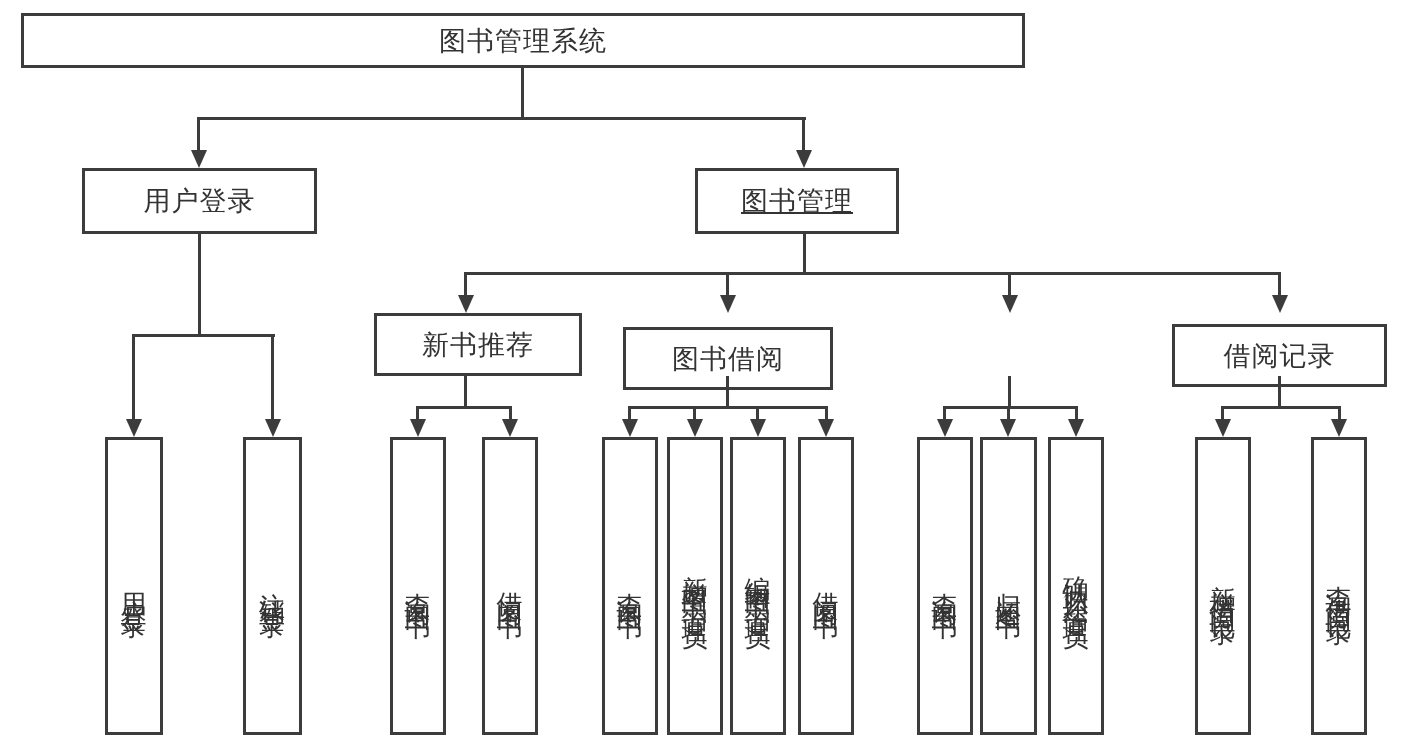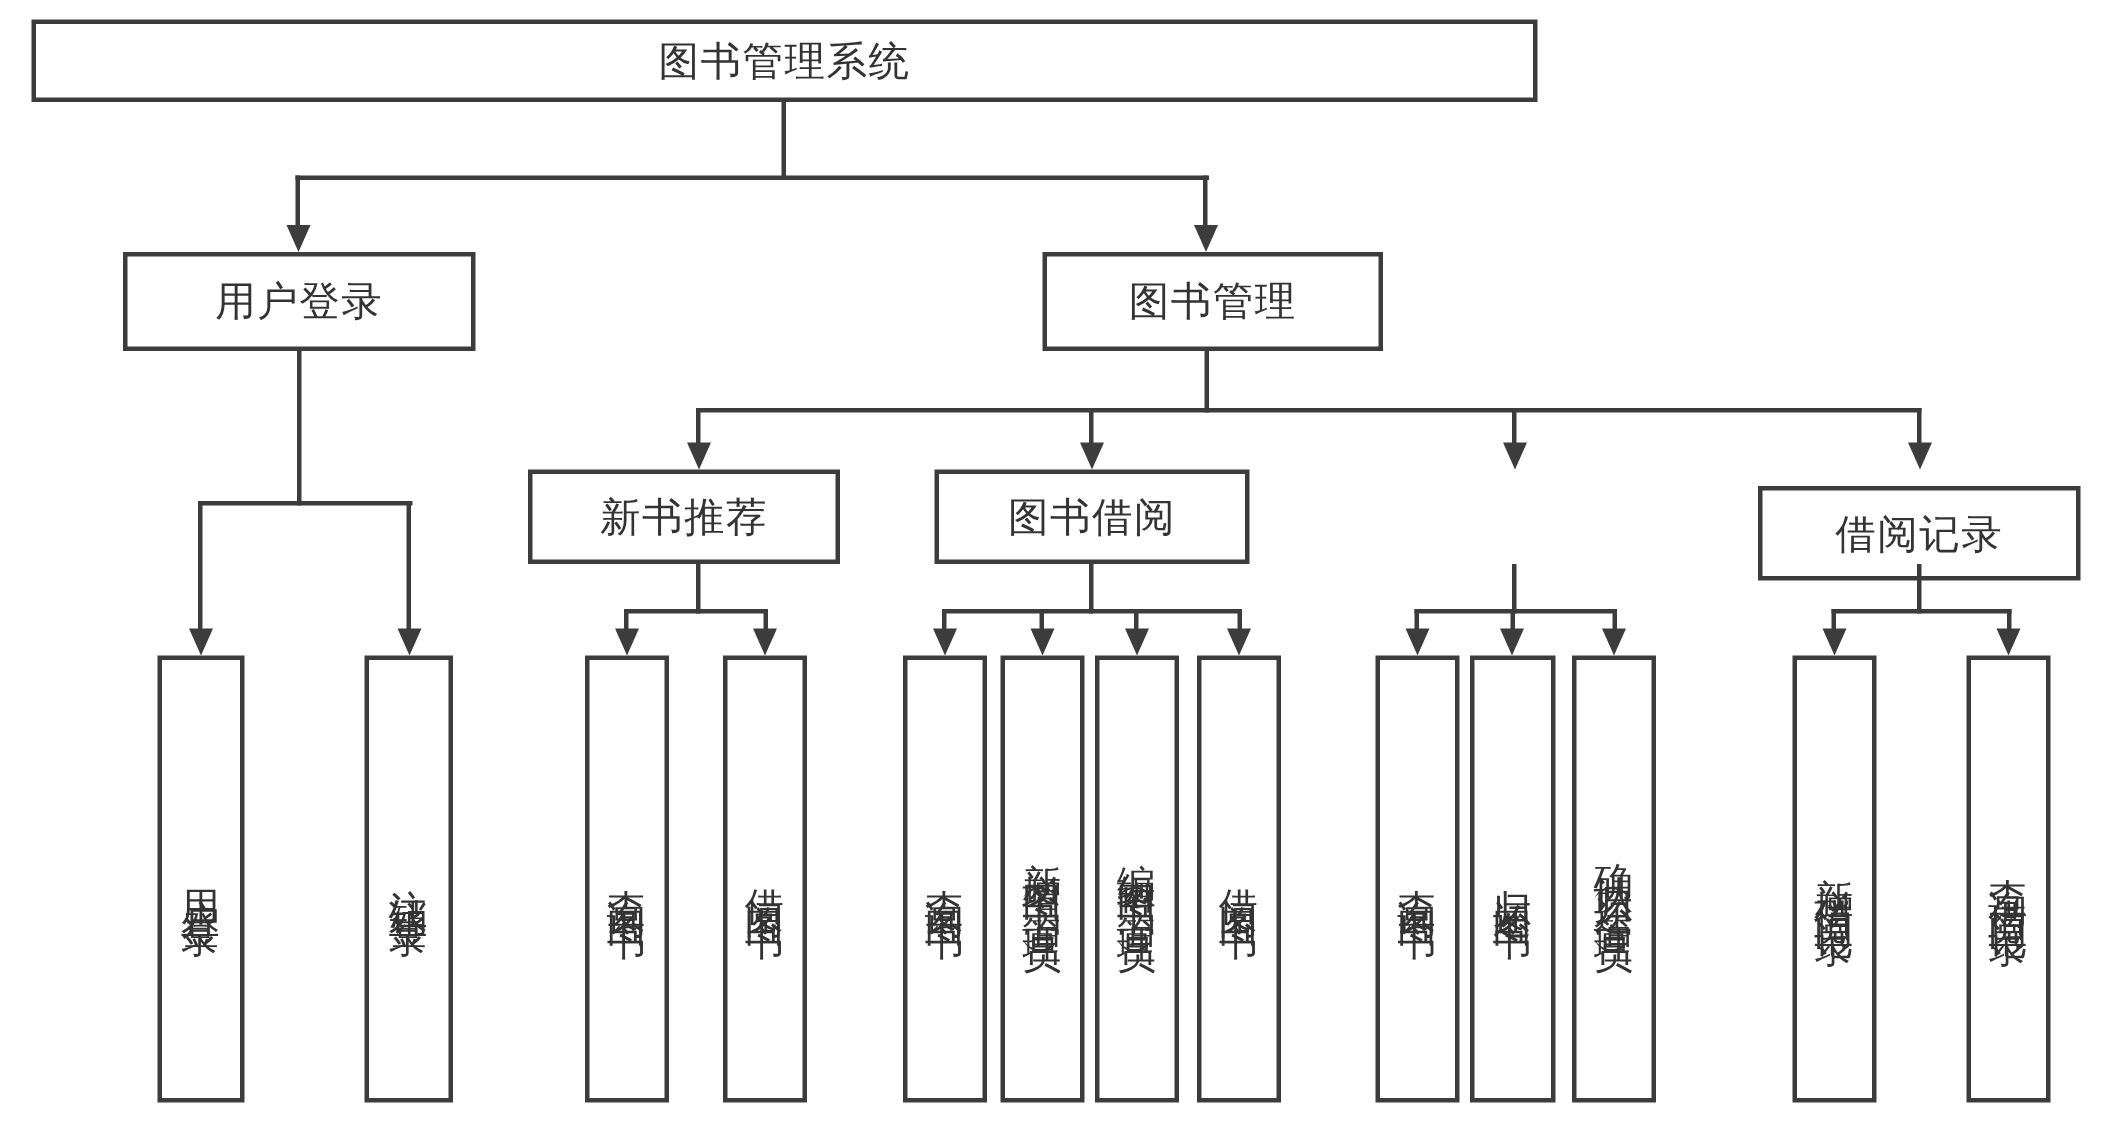--- a/index.html
+++ b/index.html
@@ -64,21 +64,21 @@
   <div class="vline" style="left:521px; top:68px; height:50px;"></div>
   <div class="hline" style="left:197px; top:117px; width:609px;"></div>
   <div class="vline" style="left:197px; top:117px; height:35px;"></div>
   <div class="arrow" style="left:191px; top:150px;"></div>
   <div class="vline" style="left:802px; top:117px; height:35px;"></div>
   <div class="arrow" style="left:796px; top:150px;"></div>
 
   <div class="box hbox" style="left:82px; top:168px; width:235px; height:66px;">
     <span>用户登录</span>
   </div>
-  <div class="box hbox" style="left:695px; top:168px; width:227px; height:66px;">
+  <div class="box hbox" style="left:695px; top:168px; width:204px; height:66px;text-decoration:underline;">
     <span>图书管理</span>
   </div>
 
   <div class="vline" style="left:198px; top:234px; height:103px;"></div>
   <div class="hline" style="left:133px; top:334px; width:142px;"></div>
   <div class="vline" style="left:132px; top:334px; height:86px;"></div>
   <div class="arrow" style="left:126px; top:419px;"></div>
   <div class="vline" style="left:271px; top:334px; height:86px;"></div>
   <div class="arrow" style="left:265px; top:419px;"></div>
 
@@ -86,24 +86,24 @@
   <div class="hline" style="left:465px; top:272px; width:816px;"></div>
   <div class="vline" style="left:464px; top:272px; height:25px;"></div>
   <div class="arrow" style="left:458px; top:295px;"></div>
   <div class="vline" style="left:726px; top:272px; height:25px;"></div>
   <div class="arrow" style="left:720px; top:295px;"></div>
   <div class="vline" style="left:1008px; top:272px; height:25px;"></div>
   <div class="arrow" style="left:1002px; top:295px;"></div>
   <div class="vline" style="left:1278px; top:272px; height:25px;"></div>
   <div class="arrow" style="left:1272px; top:295px;"></div>
 
-  <div class="box hbox" style="left:352px; top:313px; width:208px; height:63px;">
+  <div class="box hbox" style="left:374px; top:313px; width:208px; height:63px;">
     <span>新书推荐</span>
   </div>
-  <div class="box hbox" style="left:623px; top:313px; width:210px; height:63px;">
+  <div class="box hbox" style="left:623px; top:327px; width:210px; height:63px;">
     <span>图书借阅</span>
   </div>
   <div class="box hbox" style="left:1172px; top:324px; width:215px; height:63px;">
     <span>借阅记录</span>
   </div>
 
   <div class="vline" style="left:464px; top:376px; height:33px;"></div>
   <div class="hline" style="left:416px; top:406px; width:96px;"></div>
   <div class="vline" style="left:416px; top:406px; height:14px;"></div>
   <div class="arrow" style="left:410px; top:419px;"></div>

